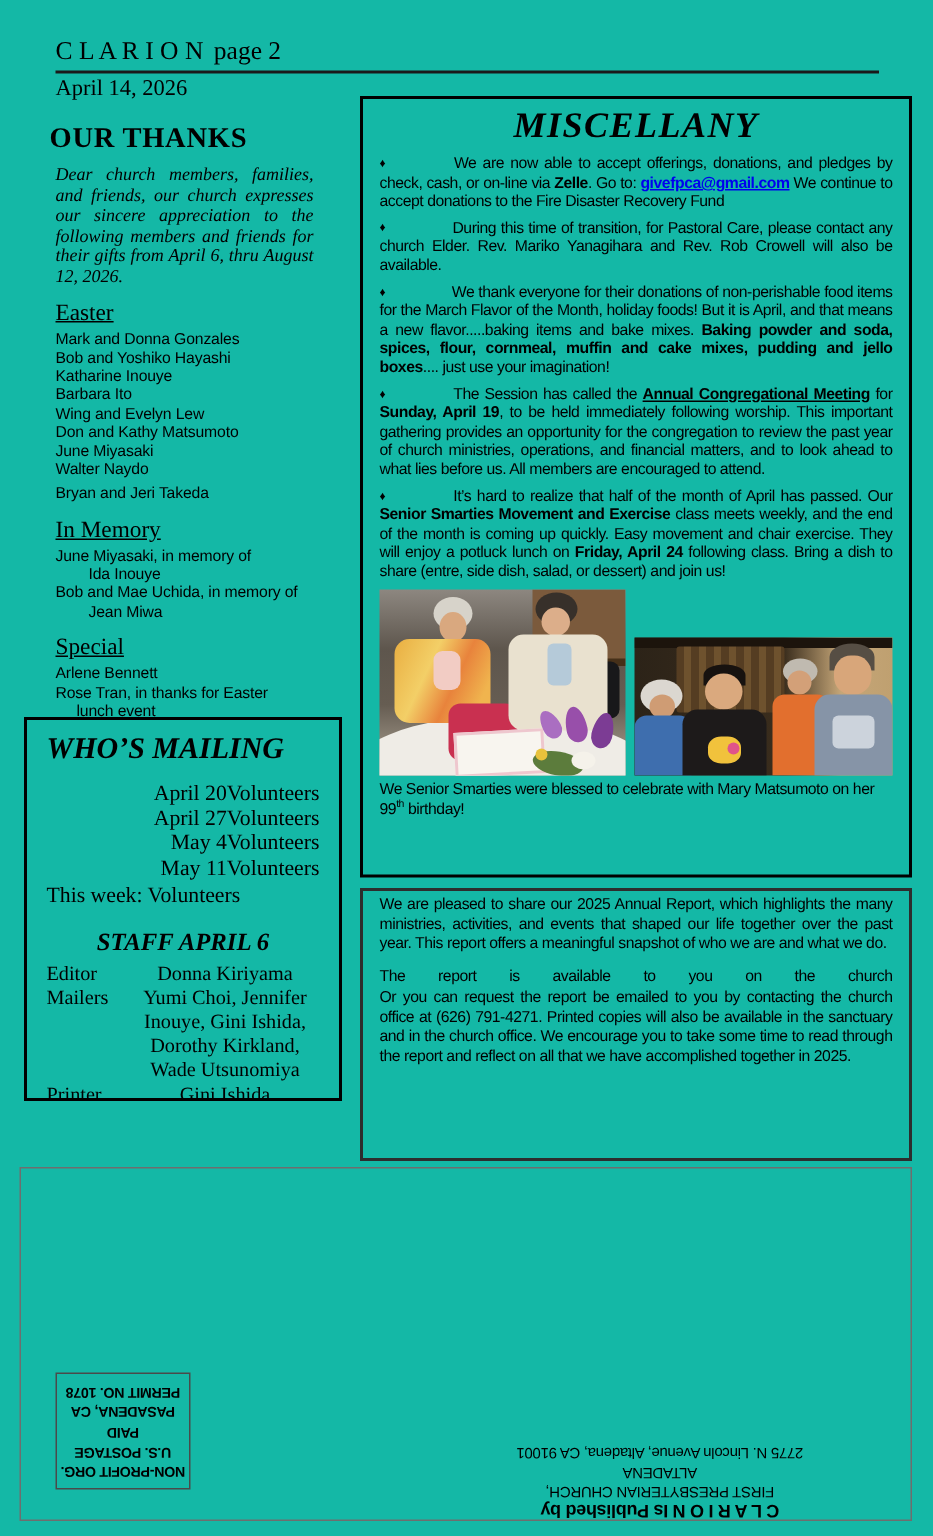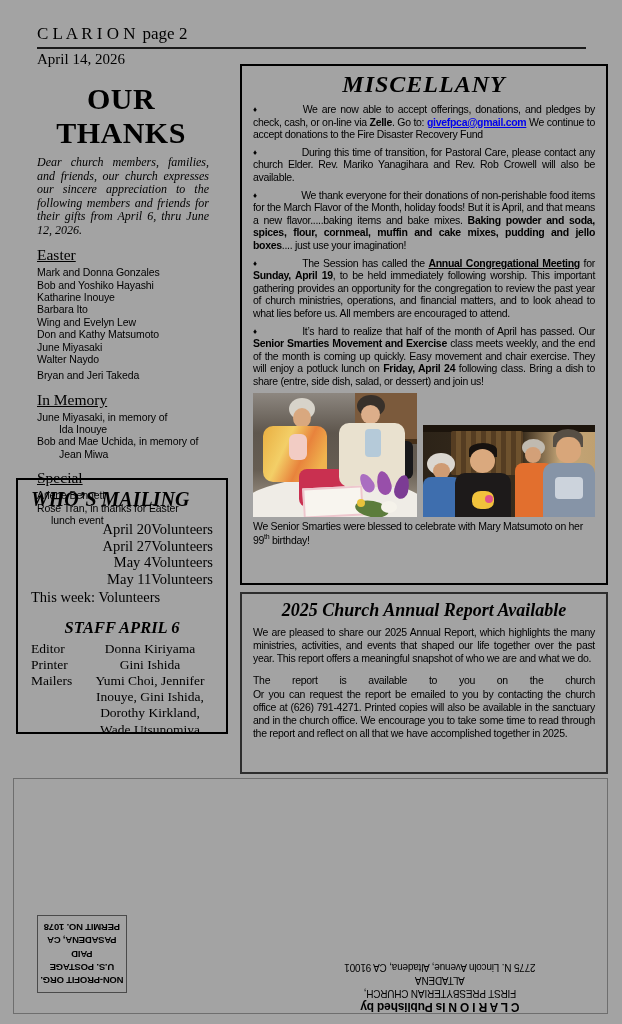--- a/index.html
+++ b/index.html
@@ -1,27 +1,27 @@
 <!DOCTYPE html>
 <html><head>
 <meta charset="utf-8">
 <style>
   html,body{margin:0;padding:0;background:#ffffff;}
-  .page{position:relative;width:622px;height:1024px;background:#a3a3a3;color:#000;
+  .page{position:relative;width:622px;height:1024px;background:#14b8a6;color:#000;
         font-family:"Liberation Sans",sans-serif;overflow:hidden;}
   
   .header{position:absolute;left:37px;top:24px;width:549px;}
   .masthead-line{font-family:"Liberation Serif",serif;font-size:17px;
         padding-bottom:3px;border-bottom:2.5px solid #1a1a1a;}
   .masthead-page{margin-left:7px;}
   .issue-date{font-family:"Liberation Serif",serif;font-size:15px;margin-top:2px;}
   
   .left-col{position:absolute;left:37px;top:82px;width:172px;}
-  .thanks-title{font-family:"Liberation Serif",serif;font-weight:900;font-size:30px;
-        letter-spacing:.5px;text-align:center;margin:0 0 6px -4px;}
+  .thanks-title{font-family:"Liberation Serif",serif;font-weight:900;font-size:19px;
+        letter-spacing:.5px;margin:0 0 6px -4px;}
   .intro{font-family:"Liberation Serif",serif;font-style:italic;font-size:12px;
         line-height:1.13;text-align:justify;margin:0;}
   .sec-head{font-family:"Liberation Serif",serif;font-weight:normal;font-size:15.5px;
         text-decoration:underline;margin:9px 0 2px;}
   .name-list{list-style:none;margin:0;padding:0;font-size:10.5px;line-height:1.18;
         letter-spacing:-.1px;}
   .name-list li.indent1{padding-left:22px;}
   .name-list li.indent2{padding-left:14px;}
   .name-list li.gap{margin-top:4px;}
   
@@ -84,21 +84,21 @@
 
   <div class="header">
     <div class="masthead-line">
       <span>C L A R I O N</span><span class="masthead-page">page 2</span>
     </div>
     <div class="issue-date">April 14, 2026</div>
   </div>
 
   <div class="left-col">
     <div class="thanks-title">OUR THANKS</div>
-    <p class="intro">Dear church members, families, and friends, our church expresses our sincere appreciation to the following members and friends for their gifts from April 6, thru June 12, 2026.</p>
+    <p class="intro">Dear church members, families, and friends, our church expresses our sincere appreciation to the following members and friends for their gifts from April 6, thru August 12, 2026.</p>
 
     <div class="sec-head">Easter</div>
     <ul class="name-list">
       <li>Mark and Donna Gonzales</li>
       <li>Bob and Yoshiko Hayashi</li>
       <li>Katharine Inouye</li>
       <li>Barbara Ito</li>
       <li>Wing and Evelyn Lew</li>
       <li>Don and Kathy Matsumoto</li>
       <li>June Miyasaki</li>
@@ -141,26 +141,26 @@
       <span>Volunteers</span>
     </div>
     <div class="this-week">This week: Volunteers</div>
 
     <div class="staff-title">STAFF APRIL 6</div>
     <div class="staff-row">
       <span class="staff-role">Editor</span>
       <span class="staff-names">Donna Kiriyama</span>
     </div>
     <div class="staff-row">
+      <span class="staff-role">Mailers</span>
+      <span class="staff-names">Yumi Choi, Jennifer Inouye, Gini Ishida, Dorothy Kirkland, Wade Utsunomiya</span>
+    </div>
+    <div class="staff-row">
       <span class="staff-role">Printer</span>
       <span class="staff-names">Gini Ishida</span>
-    </div>
-    <div class="staff-row">
-      <span class="staff-role">Mailers</span>
-      <span class="staff-names">Yumi Choi, Jennifer Inouye, Gini Ishida, Dorothy Kirkland, Wade Utsunomiya</span>
     </div>
 
   </div>
 
   <div class="misc-box">
     <div class="misc-title">MISCELLANY</div>
 
     <p class="bullet">
       <span class="diamond">♦</span><span class="tab"></span><span>We are now able to accept offerings, donations, and pledges by check, cash, or on-line via </span><span class="b">Zelle</span><span>.  Go to: </span><a class="mail-link">givefpca@gmail.com</a><span>  We continue to accept donations to the Fire Disaster Recovery Fund</span>
     </p>
@@ -225,21 +225,20 @@
         <div class="pa" style="right:12px;bottom:18px;width:28px;height:22px;background:#ccd3dc;border-radius:4px;"></div>
       </div>
     </div>
 
     <div class="caption">
       <span>We Senior Smarties were blessed to celebrate with Mary Matsumoto on her 99</span><sup>th</sup><span> birthday!</span>
     </div>
   </div>
 
   <div class="report-box">
-    <div class="report-title">2025 Church Annual Report Available</div>
     <p class="sp">We are pleased to share our 2025 Annual Report, which highlights the many ministries, activities, and events that shaped our life together over the past year. This report offers a meaningful snapshot of who we are and what we do.</p>
     <p class="just-line">The report is available to you on the church</p>
     <p>Or you can request the report be emailed to you by contacting the church office at (626) 791-4271.  Printed copies will also be available in the sanctuary and in the church office.  We encourage you to take some time to read through the report and reflect on all that we have accomplished together in 2025.</p>
   </div>
 
   <div class="mail-panel">
     <div class="permit-box">
       <div>NON-PROFIT ORG.</div>
       <div>U.S. POSTAGE</div>
       <div>PAID</div>

